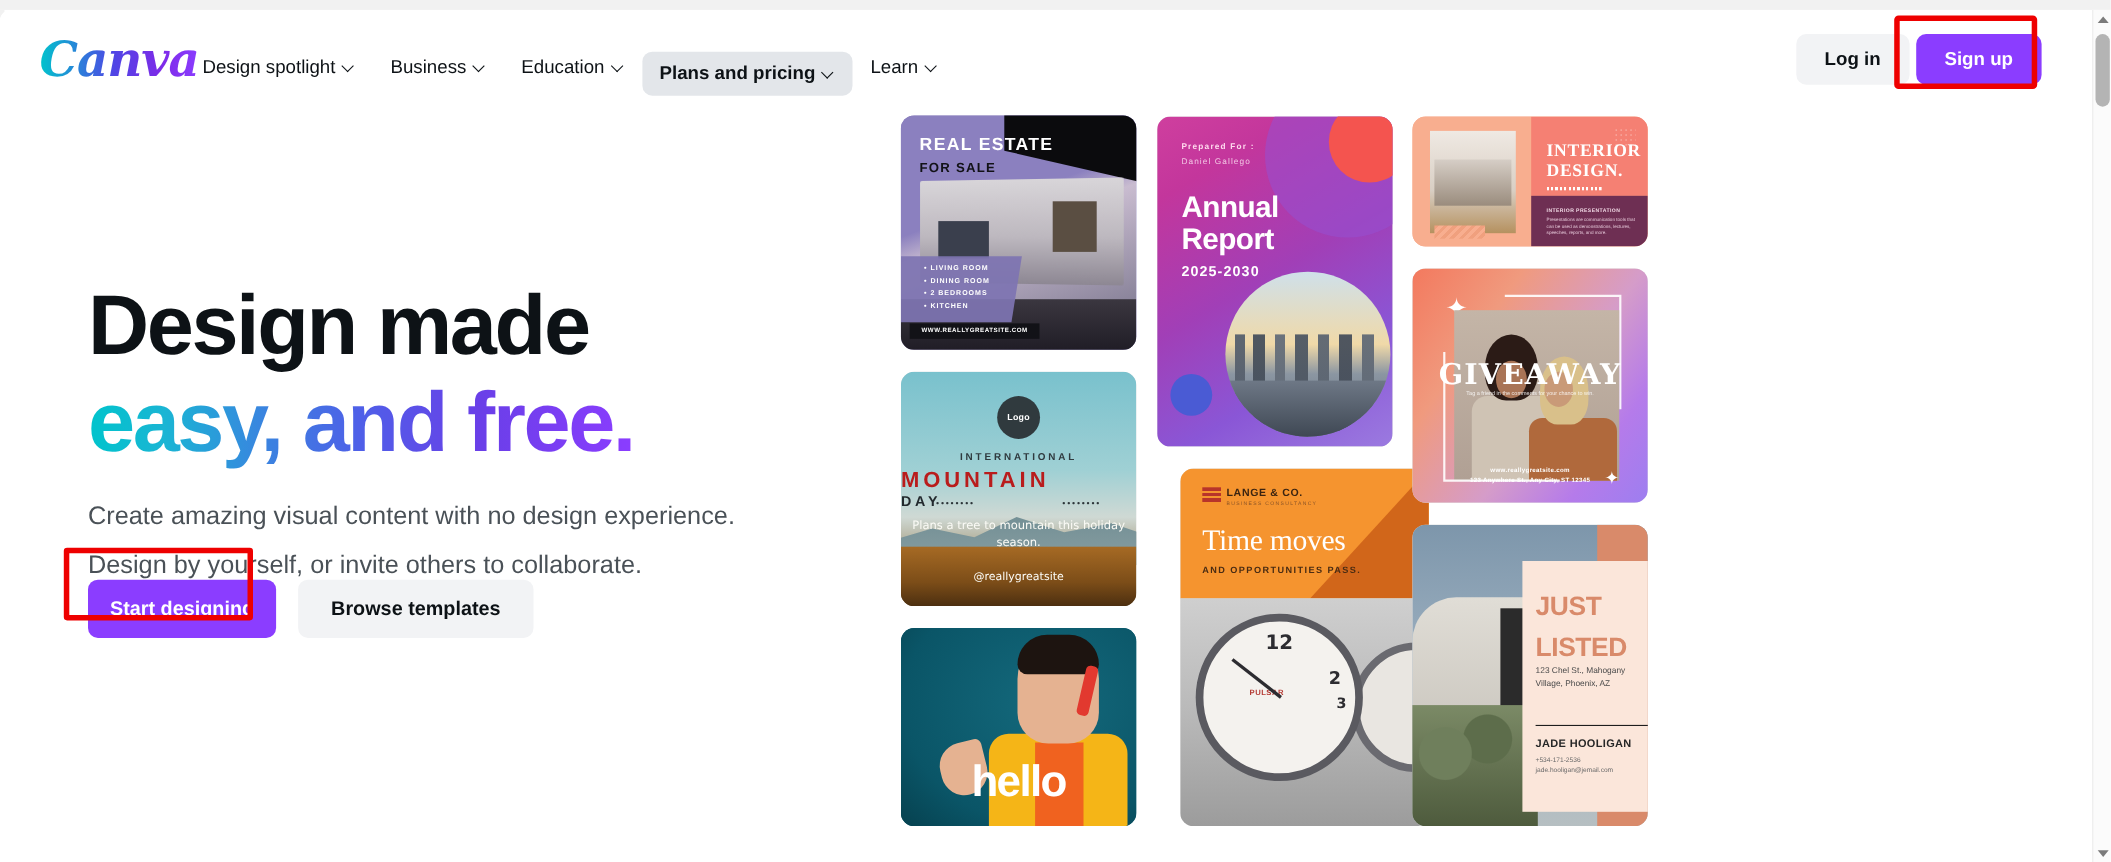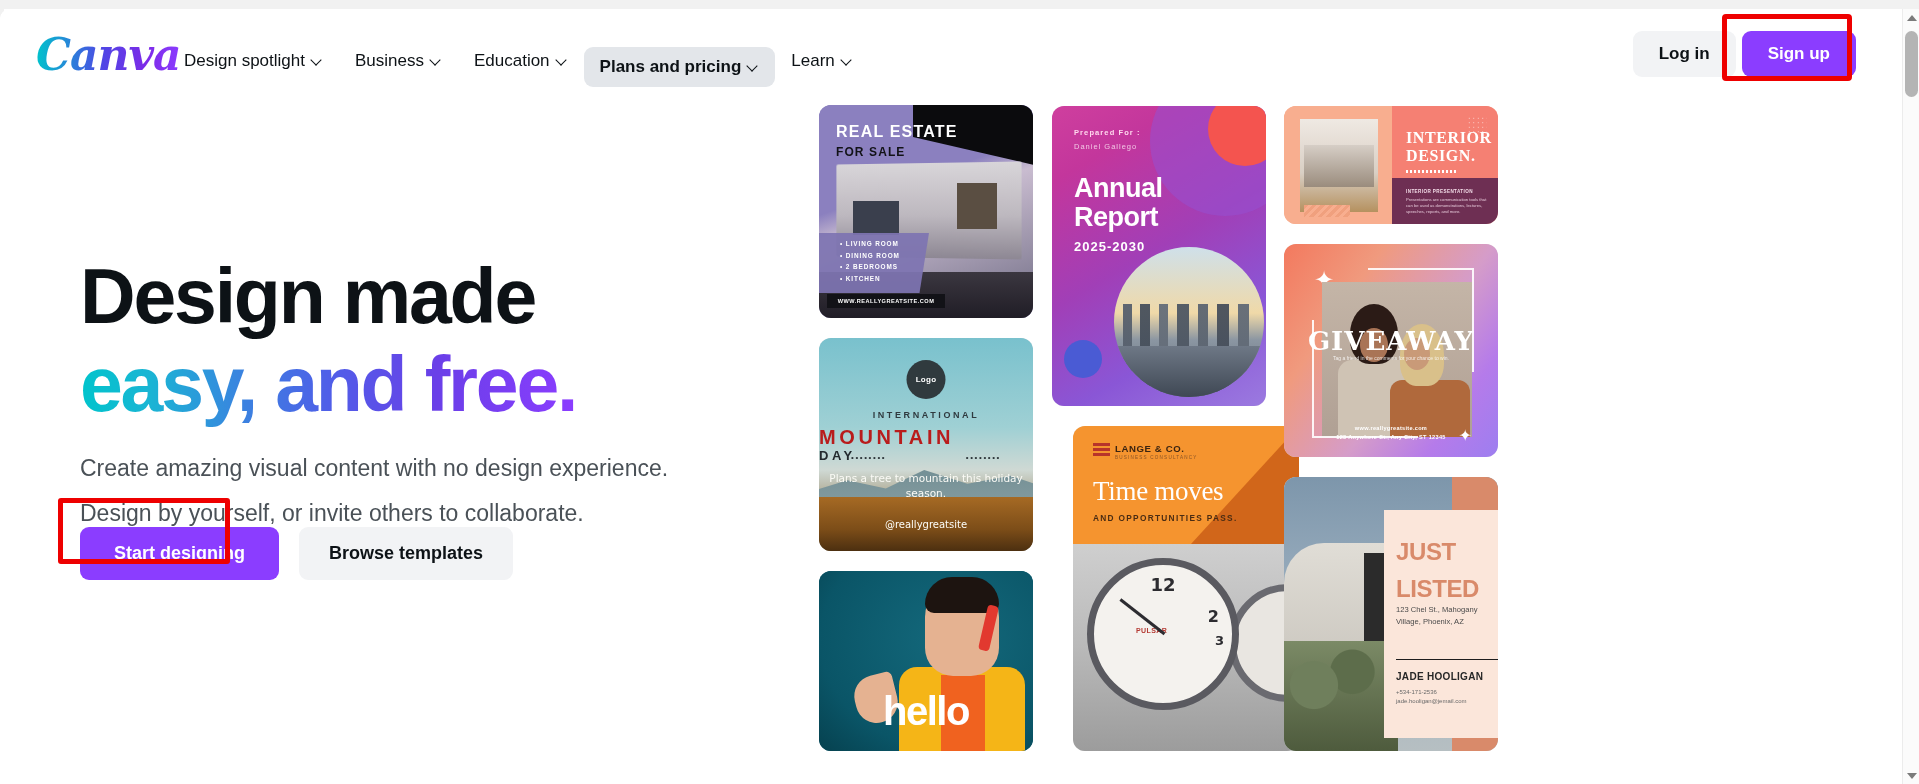--- a/index.html
+++ b/index.html
@@ -147,21 +147,21 @@
   .hero-p {
     margin-top: 18px;
     font-size: 23px; line-height: 45px;
     color: #4a5157; max-width: 665px;
   }
   .hero-cta {
     position: absolute; left: 0; top: 275px;
     display: flex; align-items: center; gap: 20px;
   }
   .btn-start {
-    padding: 16px 34px; font-size: 18px; font-weight: 700;
+    padding: 16px 20px; font-size: 18px; font-weight: 700;
     color: #ffffff; background: #8b3dff; border: none;
     border-radius: 9px; cursor: pointer;
     font-family: "Liberation Sans", sans-serif;
   }
   .btn-browse {
     padding: 16px 30px; font-size: 18px; font-weight: 700;
     color: #0d1216; background: #f2f3f5; border: none;
     border-radius: 9px; cursor: pointer;
     font-family: "Liberation Sans", sans-serif;
   }

